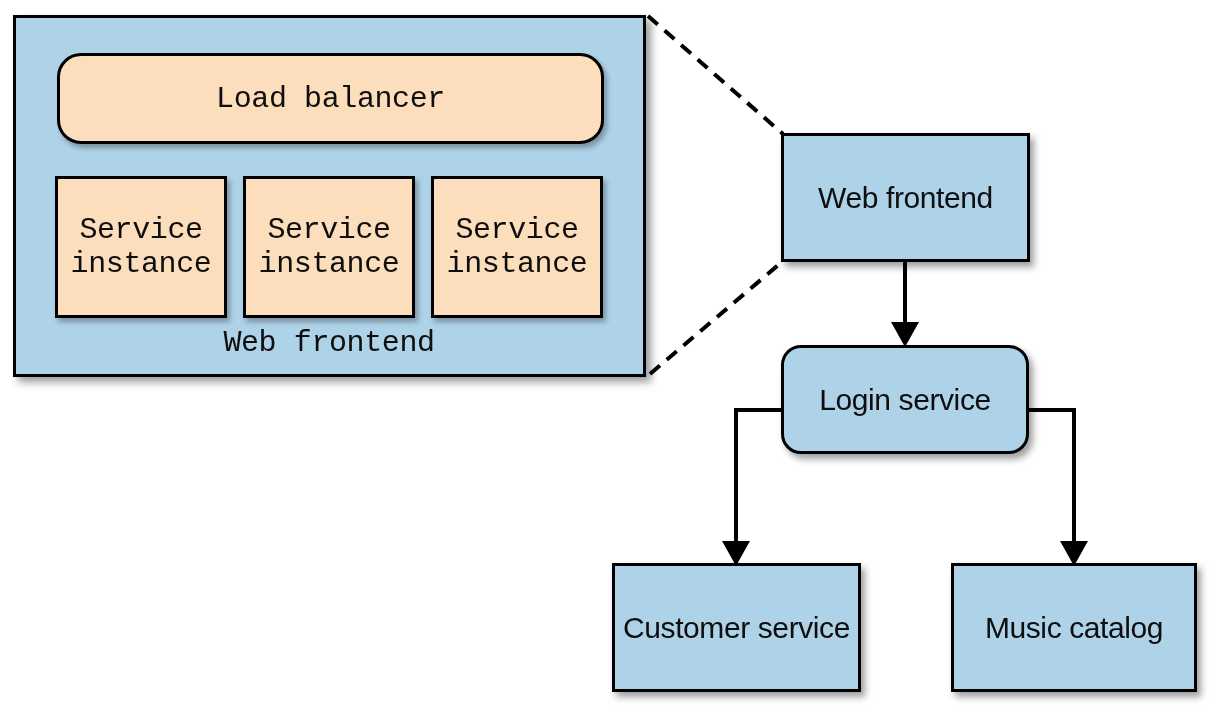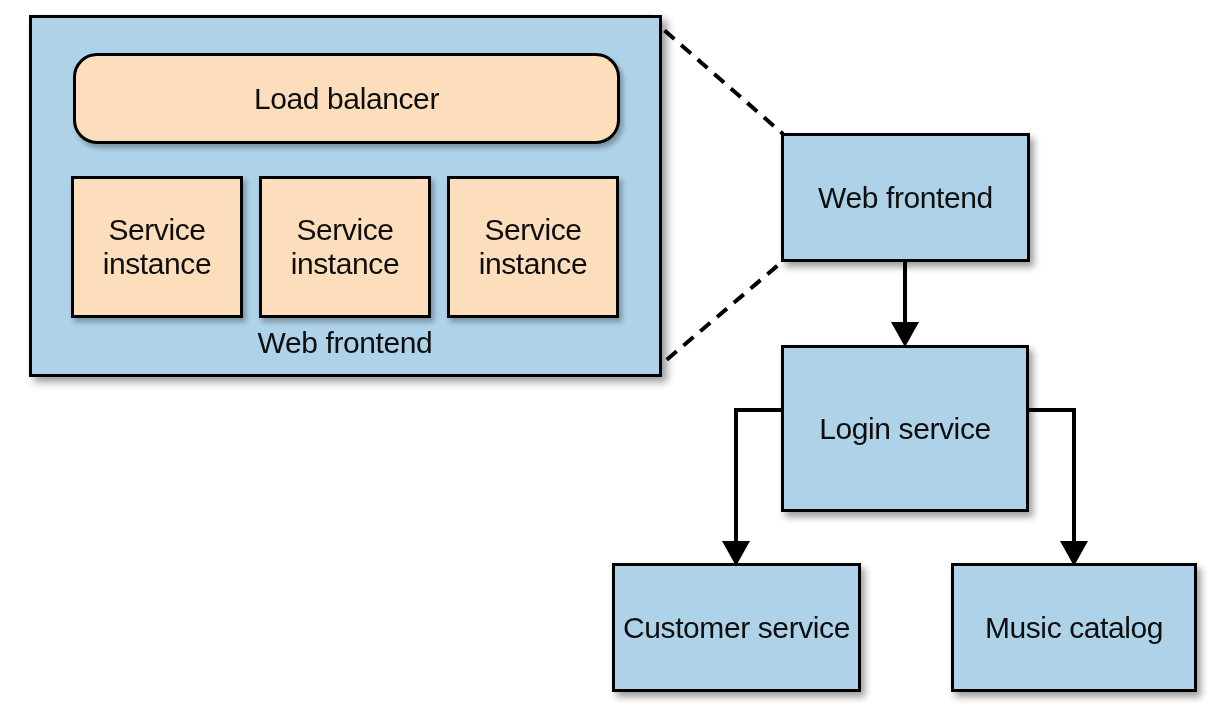--- a/index.html
+++ b/index.html
@@ -34,27 +34,28 @@
     align-items: center;
     justify-content: center;
     font-size: 30px;
     letter-spacing: -0.4px;
     z-index: 2;
     text-align: center;
   }
   
   #detail-panel {
     position: absolute;
-    left: 29px; top: 15px;
+    left: 13px; top: 15px;
     width: 633px; height: 362px;
     box-sizing: border-box;
     background: #aed2e8;
     border: 3.5px solid #000000;
     box-shadow: 5px 5px 8px rgba(0,0,0,0.40);
     z-index: 2;
+    font-family: Liberation Mono, monospace;
   }
   .inner-box {
     position: absolute;
     box-sizing: border-box;
     background: #fcdebc;
     border: 3.5px solid #000000;
     box-shadow: 3px 4px 5px rgba(0,0,0,0.30);
     display: flex;
     align-items: center;
     justify-content: center;
@@ -79,21 +80,21 @@
   #panel-label {
     position: absolute;
     left: 0; top: 308px;
     width: 626px;
     text-align: center;
     font-size: 30px;
     letter-spacing: -0.4px;
   }
   
   #node-web-frontend  { left: 781px; top: 133px; width: 249px; height: 129px; }
-  #node-login-service { left: 781px; top: 345px; width: 248px; height: 167px; }
+  #node-login-service { left: 781px; top: 345px; width: 248px; height: 109px; border-radius: 20px; }
   #node-customer-service { left: 612px; top: 563px; width: 249px; height: 129px; }
   #node-music-catalog { left: 951px; top: 563px; width: 246px; height: 129px; }
 </style>
 </head>
 <body>
 
 <div id="stage">
 
   <svg id="connectors" viewBox="0 0 1225 721" xmlns="http://www.w3.org/2000/svg">
 

